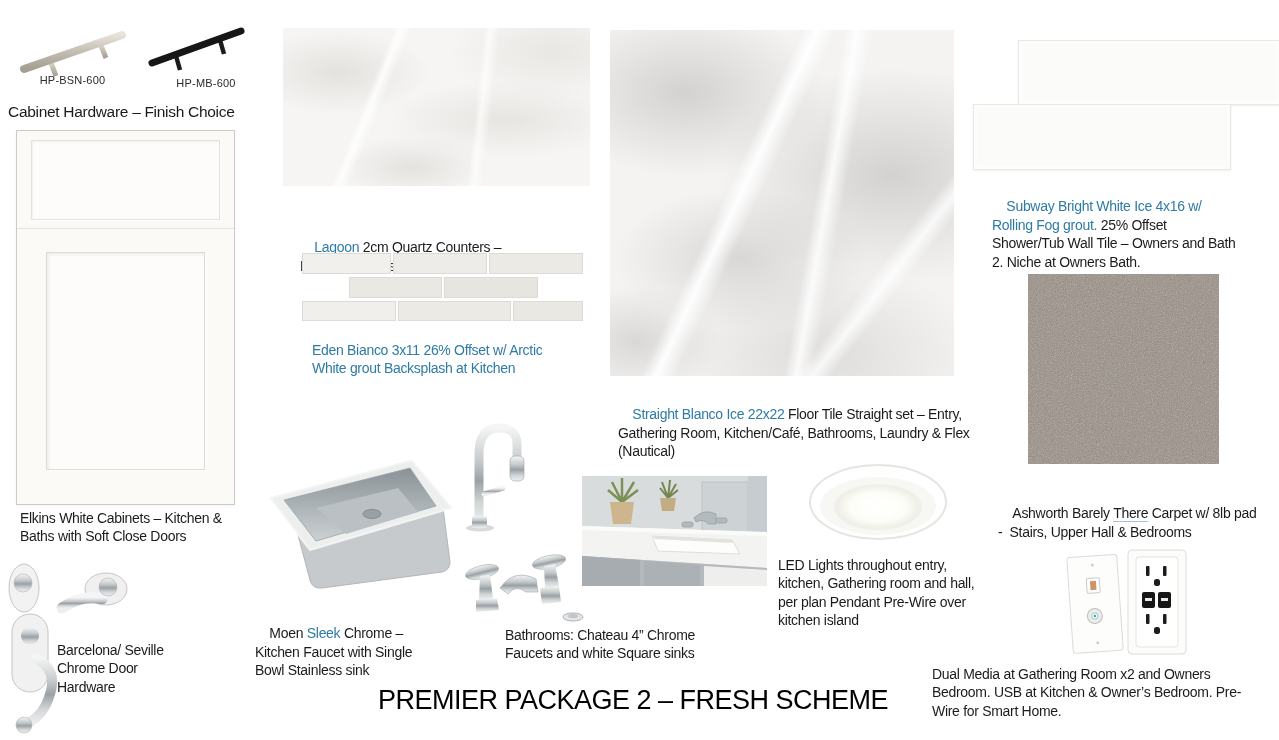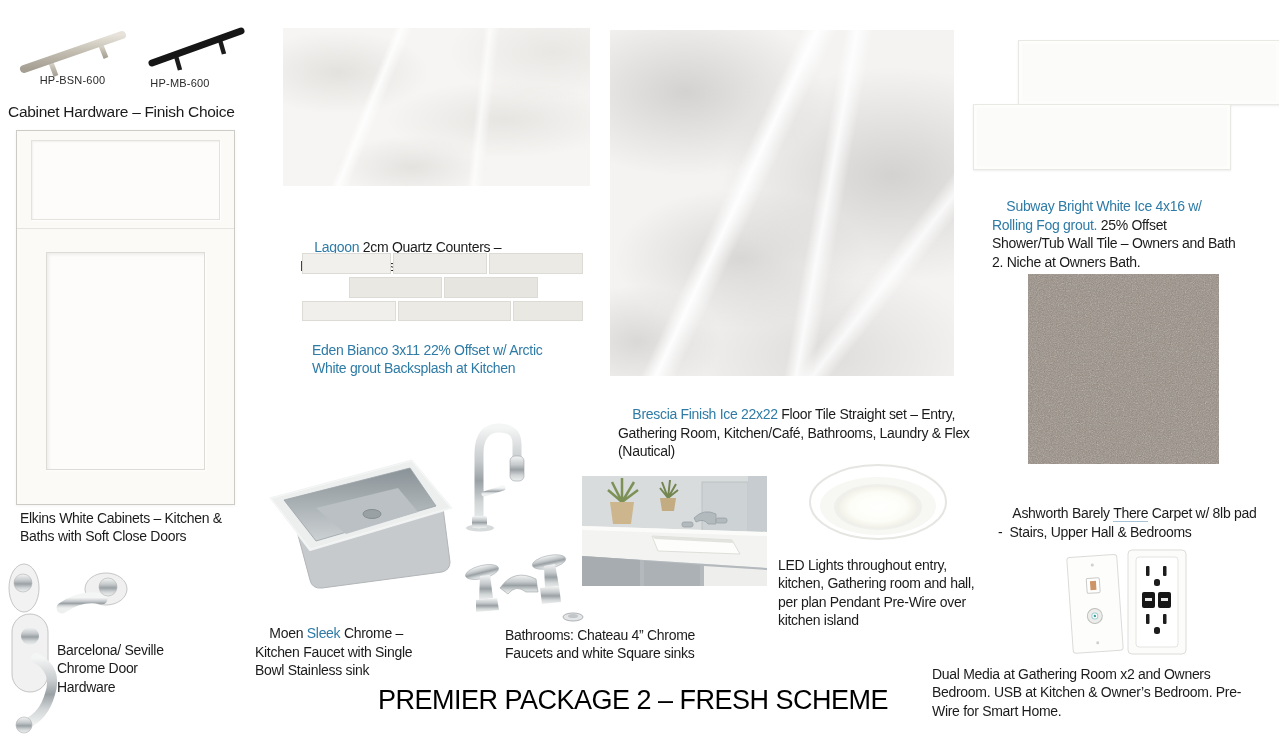--- a/index.html
+++ b/index.html
@@ -87,21 +87,21 @@
     <line x1="40" y1="48" x2="46" y2="64" stroke="url(#gNickel)" stroke-width="5"></line>
     <line x1="90" y1="31" x2="96" y2="46" stroke="url(#gNickel)" stroke-width="5"></line>
     <line x1="14" y1="57" x2="112" y2="23" stroke="url(#gNickel)" stroke-width="8" stroke-linecap="round"></line>
   </svg>
   <svg class="abs" style="left:142px;top:18px" width="108" height="56" viewBox="0 0 108 56">
     <line x1="34" y1="38" x2="38" y2="52" stroke="#1b1b1b" stroke-width="4.5"></line>
     <line x1="78" y1="22" x2="82" y2="36" stroke="#1b1b1b" stroke-width="4.5"></line>
     <line x1="10" y1="45" x2="99" y2="13" stroke="#161616" stroke-width="7" stroke-linecap="round"></line>
   </svg>
   <div class="code" style="left:10px;top:74px;width:125px">HP-BSN-600</div>
-  <div class="code" style="left:126px;top:77px;width:108px">HP-MB-600</div>
+  <div class="code" style="left:152px;top:77px;width:108px">HP-MB-600</div>
   <div class="cap" style="left:8px;top:102px;width:245px;font-size:15.5px">Cabinet Hardware – Finish Choice</div>
 
   <div class="cabdoor">
     <div class="cabdrawer"></div>
     <div class="cabseam"></div>
     <div class="cabpanel"></div>
   </div>
   <div class="cap" style="left:20px;top:509px;width:222px">Elkins White Cabinets – Kitchen &amp; Baths with Soft Close Doors</div>
 
   <svg class="abs" style="left:2px;top:556px" width="150" height="178" viewBox="0 0 150 178">
@@ -127,21 +127,21 @@
       <rect x="0.5" y="1.5" width="88" height="20" fill="#f1f0ec"></rect>
       <rect x="91.5" y="1.5" width="93" height="20" fill="#edece8"></rect>
       <rect x="187.5" y="1.5" width="93" height="20" fill="#eceae4"></rect>
       <rect x="47.5" y="25.5" width="92" height="20" fill="#e9e8e3"></rect>
       <rect x="142.5" y="25.5" width="93" height="20" fill="#e6e5df"></rect>
       <rect x="0.5" y="49.5" width="93" height="19" fill="#f0efeb"></rect>
       <rect x="96.5" y="49.5" width="112" height="19" fill="#eceae5"></rect>
       <rect x="211.5" y="49.5" width="69" height="19" fill="#e9e8e2"></rect>
     </g>
   </svg>
-  <div class="cap blu" style="left:312px;top:341px;width:240px">Eden Bianco 3x11 22% Offset w/ Arctic White grout Backsplash at Kitchen</div>
+  <div class="cap blu" style="left:312px;top:341px;width:240px">Eden Bianco 3x11 26% Offset w/ Arctic White grout Backsplash at Kitchen</div>
 
   <svg class="abs" style="left:264px;top:448px" width="192" height="142" viewBox="0 0 192 142">
     <path d="M30,72 L178,52 L186,114 Q186,122 178,124 L58,140 Q48,141 46,132 Z" fill="#c6cacc" stroke="#b2b6b8"></path>
     <path d="M6,50 L148,12 L188,60 L46,102 Z" fill="#edefef" stroke="#cdd1d2"></path>
     <path d="M6,50 L148,12 L188,60 L46,102 Z" fill="none" stroke="#ffffff" stroke-width="2" opacity="0.7"></path>
     <path d="M20,52 L146,20 L172,58 L52,93 Z" fill="url(#gBowl)" stroke="#9ba2a6" stroke-width="0.8"></path>
     <path d="M52,60 L134,40 L154,64 L82,86 Z" fill="#bac0c3"></path>
     <ellipse cx="108" cy="66" rx="9" ry="4.5" fill="#9aa1a5" stroke="#868d91"></ellipse>
   </svg>
   <svg class="abs" style="left:462px;top:402px" width="64" height="130" viewBox="0 0 64 130">
@@ -186,21 +186,21 @@
     <path d="M70,60 L150,64 L158,78 L76,75 Z" fill="#fdfdfc" stroke="#dededa"></path>
     <path d="M70,60 L150,64 L151,67 L73,63 Z" fill="#e2e2de"></path>
     <path d="M0,80 L185,92 L185,110 L0,110 Z" fill="#b3b9bd"></path>
     <path d="M0,80 L58,84 L58,110 L0,110 Z" fill="#a6acb0"></path>
     <path d="M62,85 L118,89 L118,110 L62,110 Z" fill="#abb1b5"></path>
     <path d="M122,90 L185,94 L185,110 L122,110 Z" fill="#eeeeec"></path>
   </svg>
 
   <div class="brescia"></div>
   <div class="cap" style="left:618px;top:387px;width:352px">
-    <span class="blu">Brescia Finish Ice 22x22</span><span> Floor Tile Straight set – Entry, Gathering Room, Kitchen/Café, Bathrooms, Laundry &amp; Flex (Nautical)</span>
+    <span class="blu">Straight Blanco Ice 22x22</span><span> Floor Tile Straight set – Entry, Gathering Room, Kitchen/Café, Bathrooms, Laundry &amp; Flex (Nautical)</span>
   </div>
 
   <svg class="abs" style="left:806px;top:462px" width="145" height="80" viewBox="0 0 145 80">
     <ellipse cx="72" cy="40" rx="68" ry="37" fill="#ffffff" stroke="#e5e5e2" stroke-width="2"></ellipse>
     <ellipse cx="72" cy="44" rx="58" ry="29" fill="#f7f7f4"></ellipse>
     <ellipse cx="72" cy="45" rx="44" ry="23" fill="#efefeb"></ellipse>
     <ellipse cx="72" cy="45" rx="40" ry="21" fill="url(#gGlow)"></ellipse>
   </svg>
   <div class="cap" style="left:778px;top:556px;width:208px">LED Lights throughout entry, kitchen, Gathering room and hall, per plan Pendant Pre-Wire over kitchen island</div>
 

